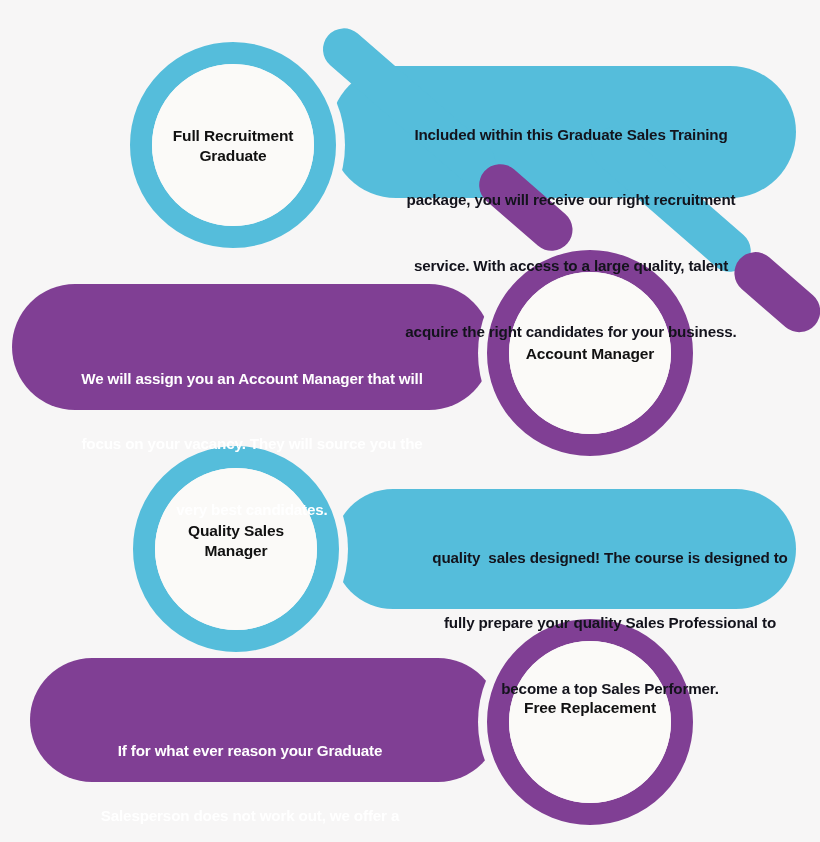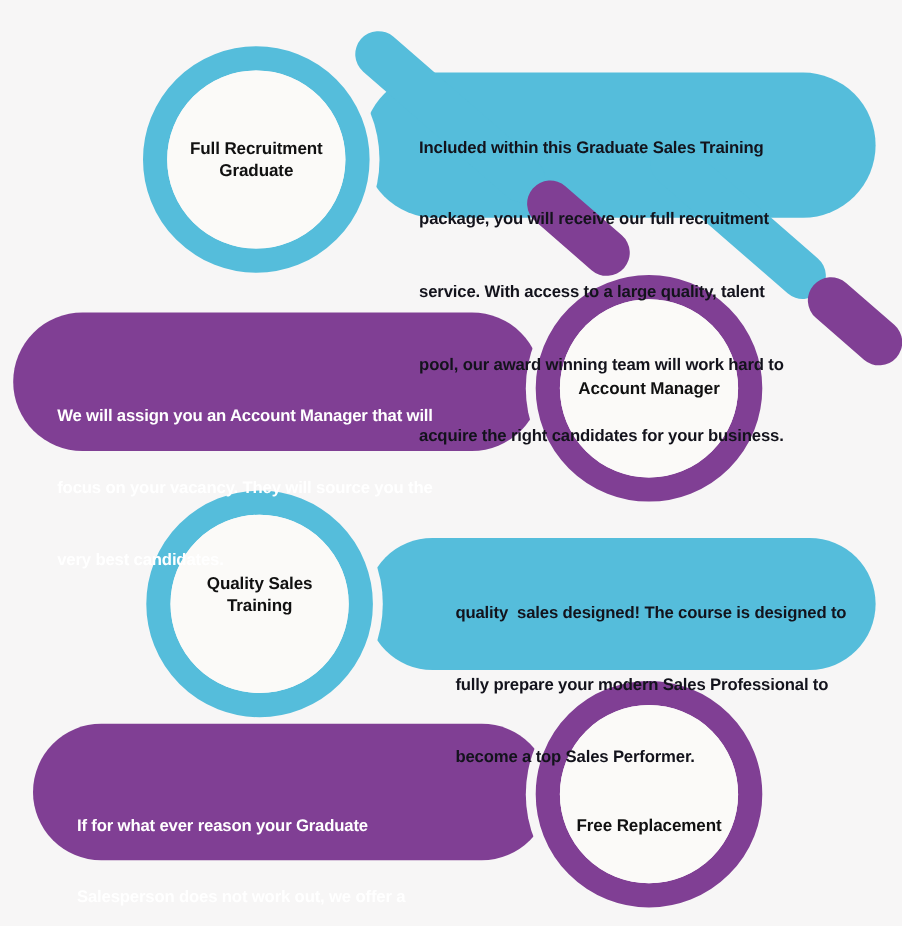--- a/index.html
+++ b/index.html
@@ -44,20 +44,21 @@
     font-family: "Liberation Sans", sans-serif;
   }
   .bubble-text {
     position: absolute;
     font-weight: bold;
     line-height: 1.44;
     font-size: 15.2px;
     letter-spacing: -0.15px;
     font-family: "Liberation Sans", sans-serif;
     white-space: pre-wrap;
+    text-align: center;
   }
   .bubble-text.dark { color: #13131c; }
   .bubble-text.light { color: #ffffff; }
 </style>
 </head>
 <body>
 
 <div id="infographic">
 
   <svg class="canvas" viewBox="0 0 820 842" xmlns="http://www.w3.org/2000/svg">
@@ -176,48 +177,47 @@
 
   <div class="label-layer">
 
     <div class="node-title" style="left:133px; top:126px; width:200px;">
       <div>Full Recruitment</div>
       <div>Graduate</div>
     </div>
 
     <div class="bubble-text dark" style="left:381px; top:80px; width:380px;">
       <div>Included within this Graduate Sales Training</div>
-      <div>package, you will receive our full recruitment</div>
+      <div>package, you will receive our right recruitment</div>
       <div>service. With access to a large quality, talent</div>
-      <div>pool, our award winning team will work hard to</div>
       <div>acquire the right candidates for your business.</div>
     </div>
 
     <div class="node-title" style="left:490px; top:344px; width:200px;">
       <div>Account Manager</div>
     </div>
 
     <div class="bubble-text light" style="left:52px; top:324px; width:400px;">
       <div>We will assign you an Account Manager that will</div>
       <div>focus on your vacancy. They will source you the</div>
       <div>very best candidates.</div>
     </div>
 
     <div class="node-title" style="left:136px; top:521px; width:200px;">
       <div>Quality Sales</div>
-      <div>Training</div>
+      <div>Manager</div>
     </div>
 
     <div class="bubble-text dark" style="left:414px; top:503px; width:392px;">
       <div>quality  sales designed! The course is designed to</div>
-      <div>fully prepare your modern Sales Professional to</div>
+      <div>fully prepare your quality Sales Professional to</div>
       <div>become a top Sales Performer.</div>
     </div>
 
-    <div class="node-title" style="left:490px; top:741px; width:200px;">
+    <div class="node-title" style="left:490px; top:698px; width:200px;">
       <div>Free Replacement</div>
     </div>
 
     <div class="bubble-text light" style="left:70px; top:696px; width:360px;">
       <div>If for what ever reason your Graduate</div>
       <div>Salesperson does not work out, we offer a</div>
       
     </div>
 
   </div>

